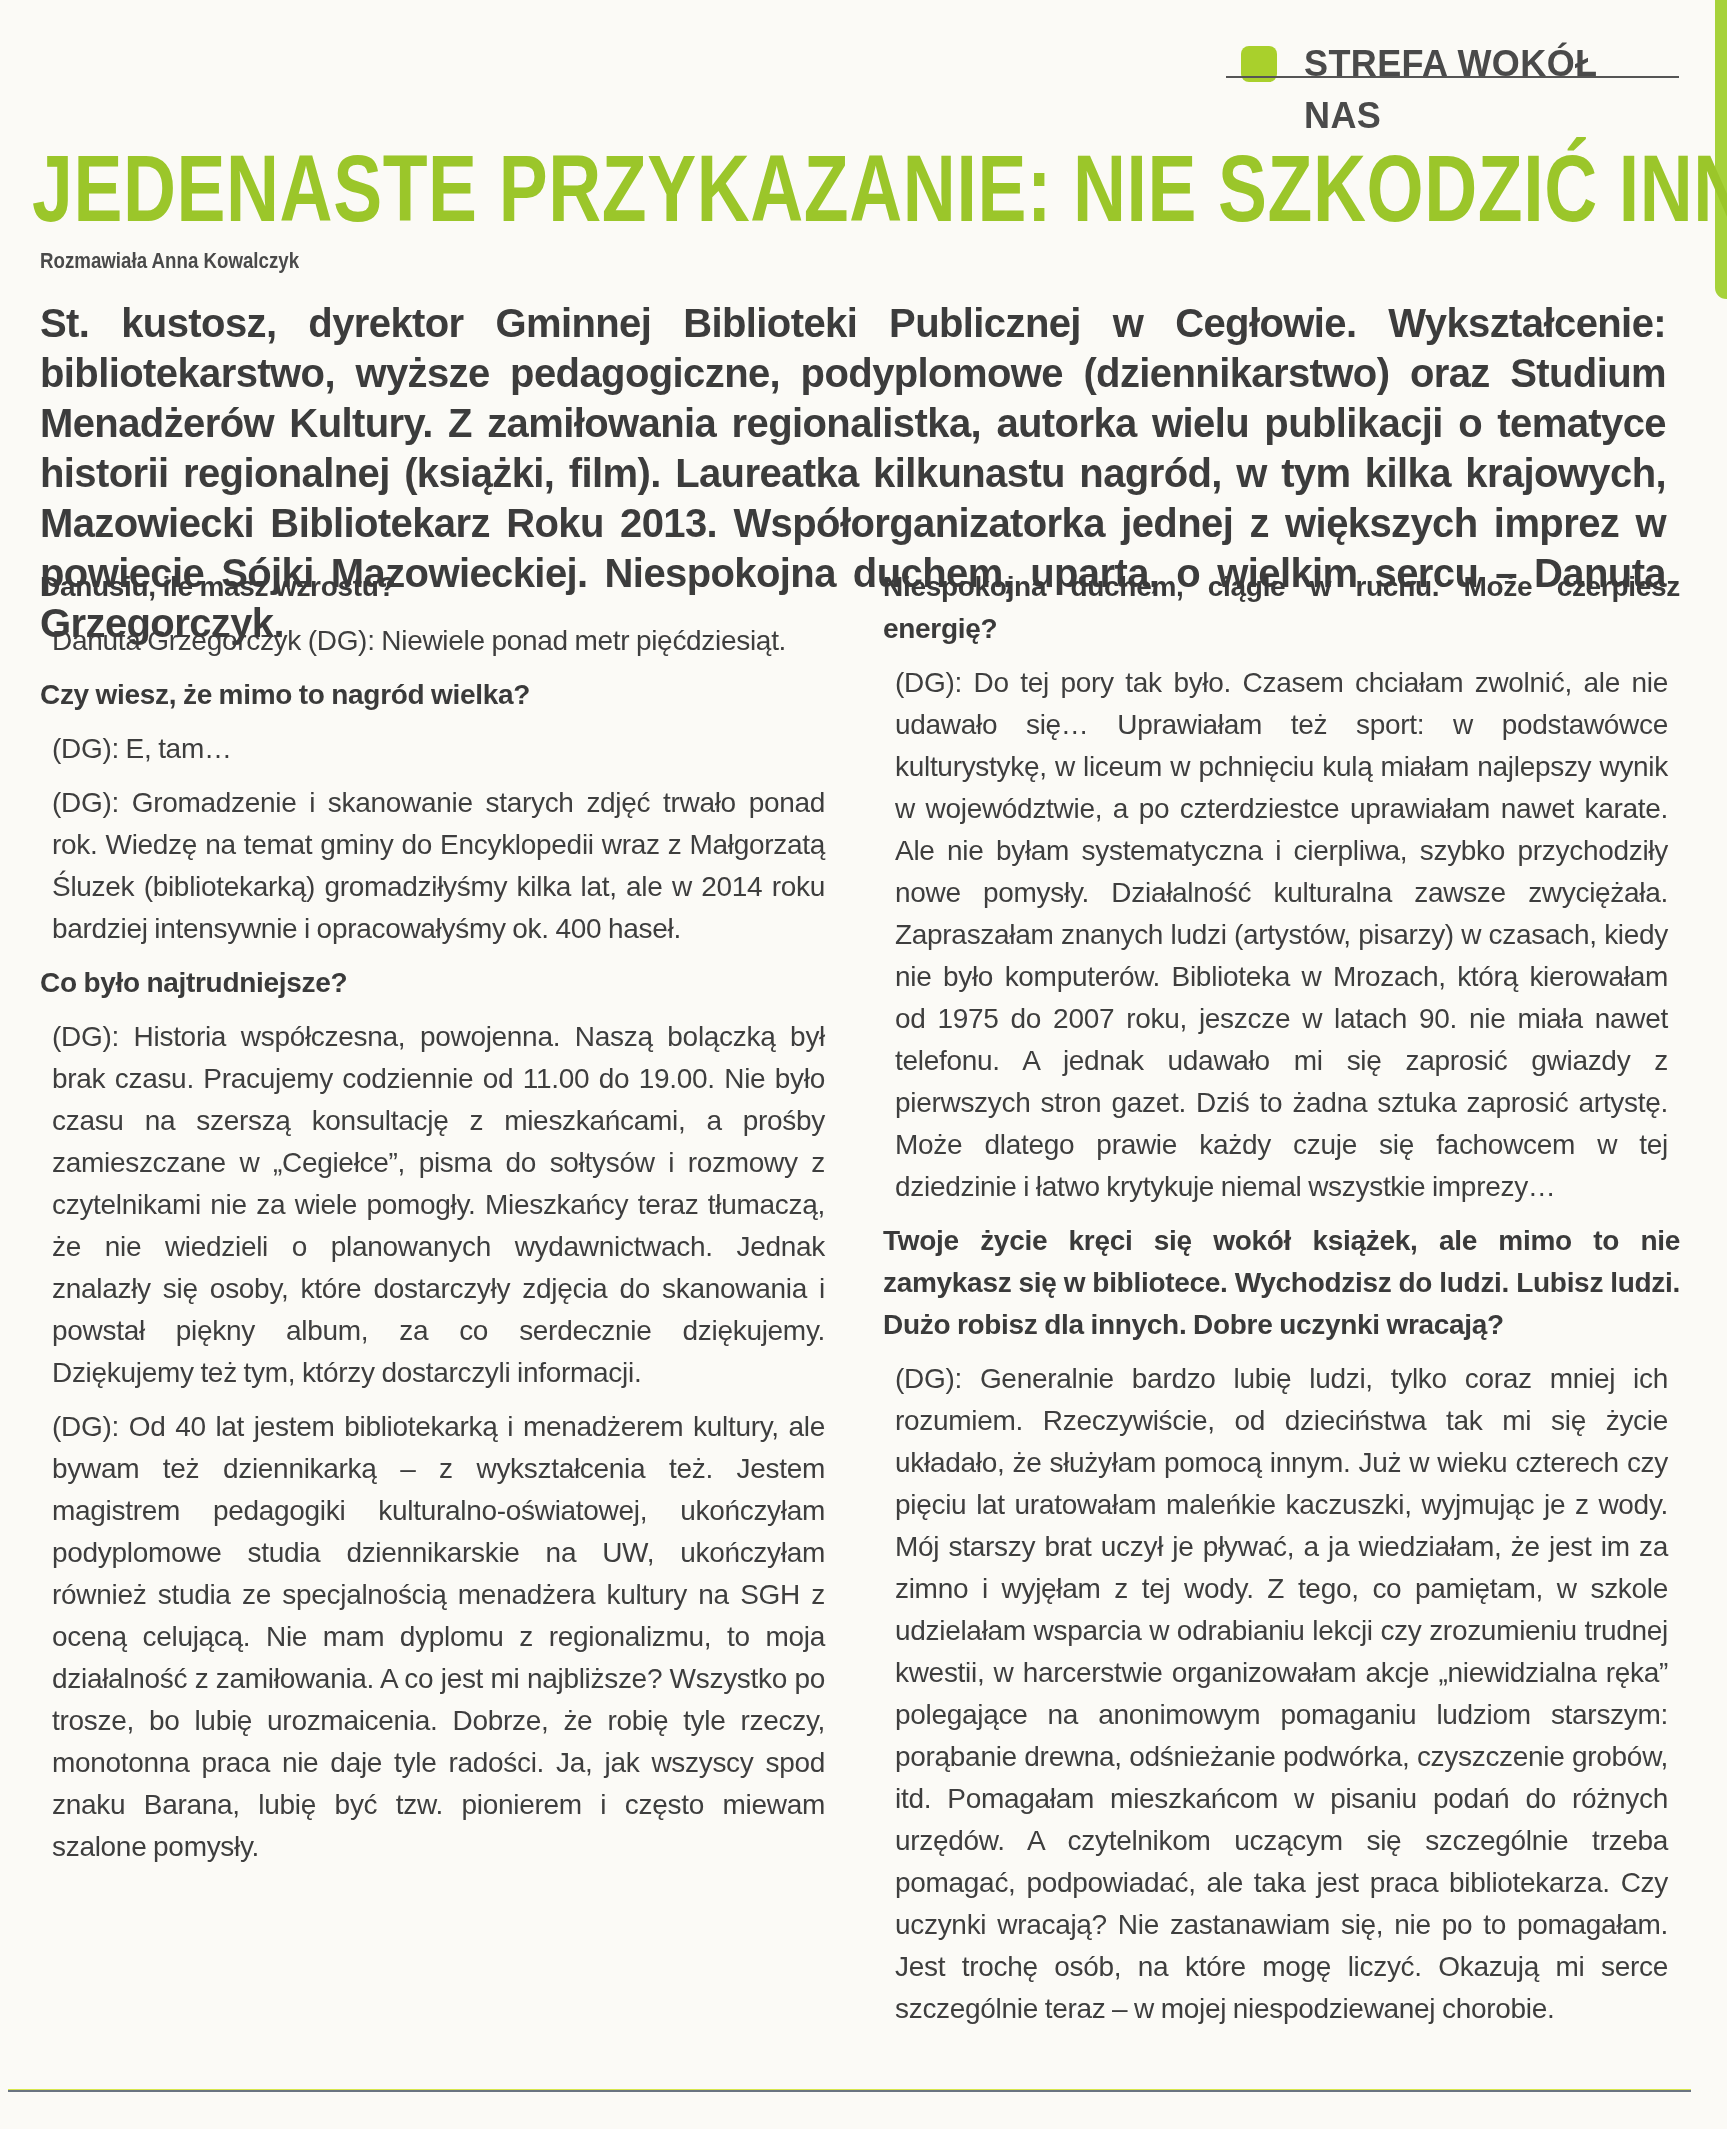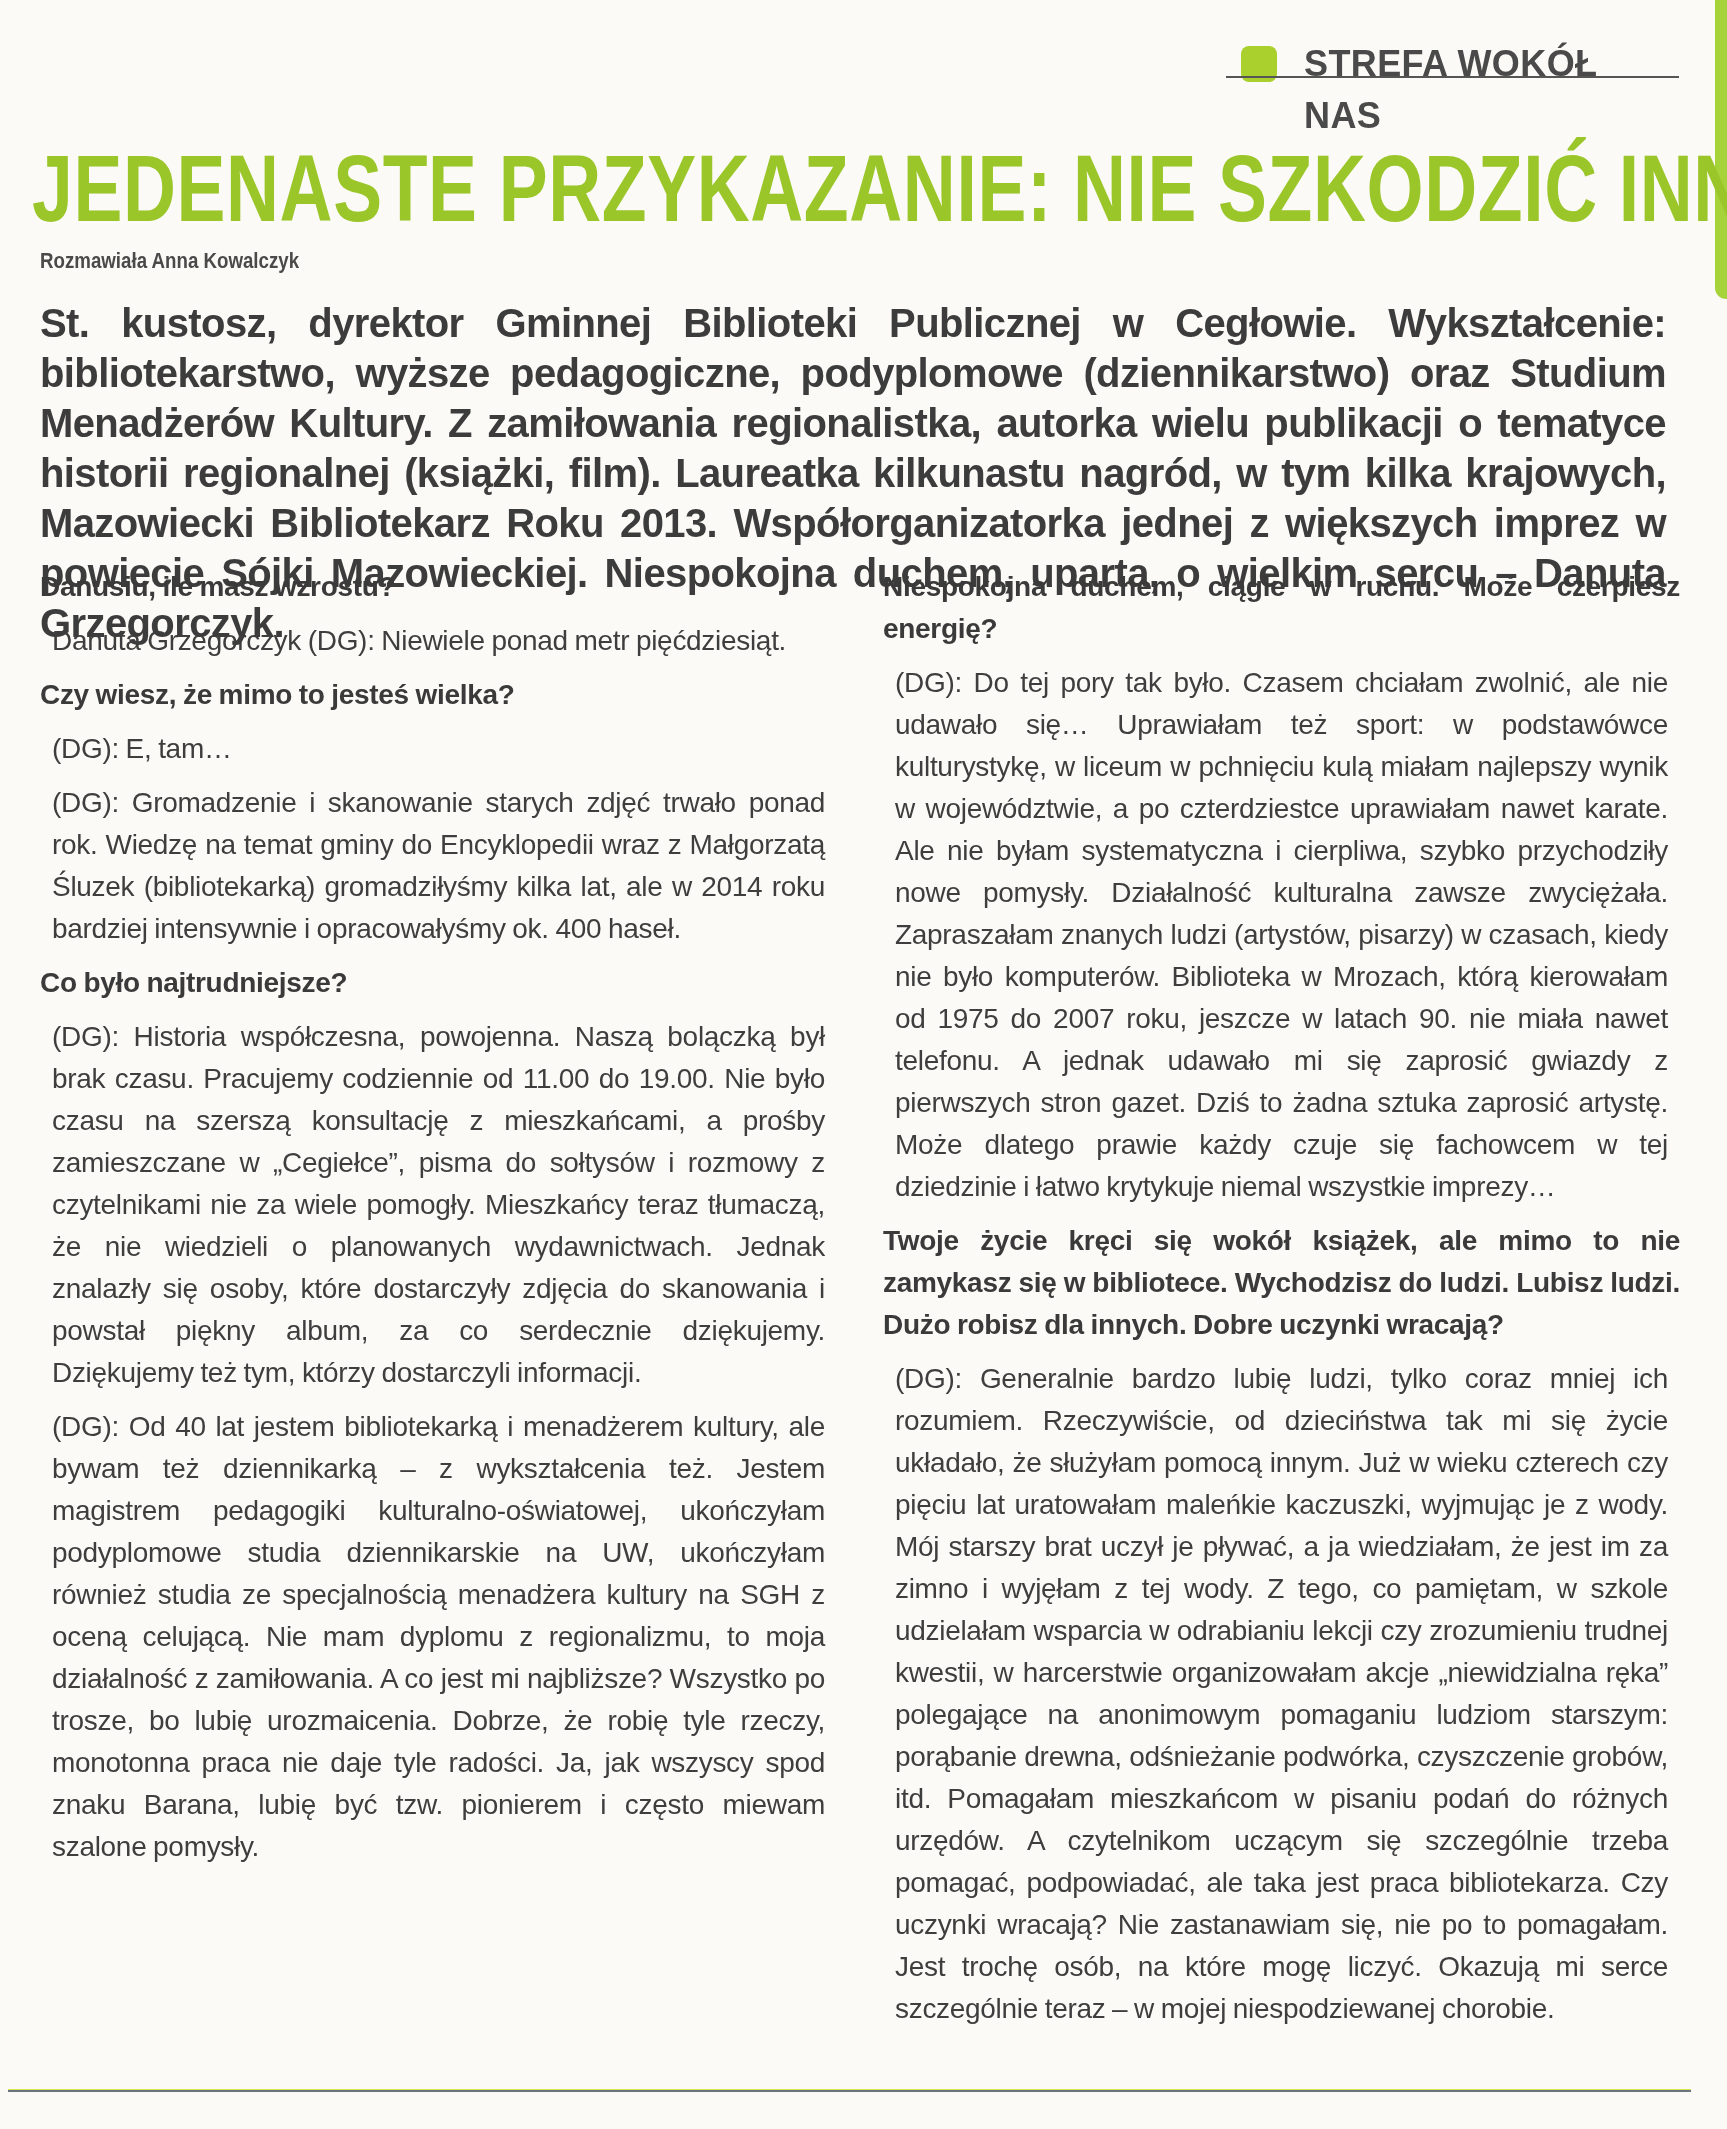--- a/index.html
+++ b/index.html
@@ -71,21 +71,21 @@
 </div>
 <div class="section-rule"></div>
 
 <h1 class="title">JEDENASTE PRZYKAZANIE: NIE SZKODZIĆ INNYM</h1>
 <div class="byline">Rozmawiała Anna Kowalczyk</div>
 <p class="lead">St. kustosz, dyrektor Gminnej Biblioteki Publicznej w Cegłowie. Wykształcenie: bibliotekarstwo, wyższe pedagogiczne, podyplomowe (dziennikarstwo) oraz Studium Menadżerów Kultury. Z zamiłowania regionalistka, autorka wielu publikacji o tematyce historii regionalnej (książki, film). Laureatka kilkunastu nagród, w tym kilka krajowych, Mazowiecki Bibliotekarz Roku 2013. Współorganizatorka jednej z większych imprez w powiecie Sójki Mazowieckiej. Niespokojna duchem, uparta, o wielkim sercu – Danuta Grzegorczyk.</p>
 
 <div class="column col-left">
   <p class="q">Danusiu, ile masz wzrostu?</p>
   <p class="a">Danuta Grzegorczyk (DG): Niewiele ponad metr pięćdziesiąt.</p>
-  <p class="q">Czy wiesz, że mimo to jesteś wielka?</p>
+  <p class="q">Czy wiesz, że mimo to nagród wielka?</p>
   <p class="a">(DG): E, tam…</p>
   <p class="a">(DG): Gromadzenie i skanowanie starych zdjęć trwało ponad rok. Wiedzę na temat gminy do Encyklopedii wraz z Małgorzatą Śluzek (bibliotekarką) gromadziłyśmy kilka lat, ale w 2014 roku bardziej intensywnie i opracowałyśmy ok. 400 haseł.</p>
   <p class="q">Co było najtrudniejsze?</p>
   <p class="a">(DG): Historia współczesna, powojenna. Naszą bolączką był brak czasu. Pracujemy codziennie od 11.00 do 19.00. Nie było czasu na szerszą konsultację z mieszkańcami, a prośby zamieszczane w „Cegiełce”, pisma do sołtysów i rozmowy z czytelnikami nie za wiele pomogły. Mieszkańcy teraz tłumaczą, że nie wiedzieli o planowanych wydawnictwach. Jednak znalazły się osoby, które dostarczyły zdjęcia do skanowania i powstał piękny album, za co serdecznie dziękujemy. Dziękujemy też tym, którzy dostarczyli informacji.</p>
   <p class="a">(DG): Od 40 lat jestem bibliotekarką i menadżerem kultury, ale bywam też dziennikarką – z wykształcenia też. Jestem magistrem pedagogiki kulturalno-oświatowej, ukończyłam podyplomowe studia dziennikarskie na UW, ukończyłam również studia ze specjalnością menadżera kultury na SGH z oceną celującą. Nie mam dyplomu z regionalizmu, to moja działalność z zamiłowania. A co jest mi najbliższe? Wszystko po trosze, bo lubię urozmaicenia. Dobrze, że robię tyle rzeczy, monotonna praca nie daje tyle radości. Ja, jak wszyscy spod znaku Barana, lubię być tzw. pionierem i często miewam szalone pomysły.</p>
 </div>
 
 <div class="column col-right">
   <p class="q">Niespokojna duchem, ciągle w ruchu. Może czerpiesz energię?</p>
   <p class="a">(DG): Do tej pory tak było. Czasem chciałam zwolnić, ale nie udawało się… Uprawiałam też sport: w podstawówce kulturystykę, w liceum w pchnięciu kulą miałam najlepszy wynik w województwie, a po czterdziestce uprawiałam nawet karate. Ale nie byłam systematyczna i cierpliwa, szybko przychodziły nowe pomysły. Działalność kulturalna zawsze zwyciężała. Zapraszałam znanych ludzi (artystów, pisarzy) w czasach, kiedy nie było komputerów. Biblioteka w Mrozach, którą kierowałam od 1975 do 2007 roku, jeszcze w latach 90. nie miała nawet telefonu. A jednak udawało mi się zaprosić gwiazdy z pierwszych stron gazet. Dziś to żadna sztuka zaprosić artystę. Może dlatego prawie każdy czuje się fachowcem w tej dziedzinie i łatwo krytykuje niemal wszystkie imprezy…</p>

